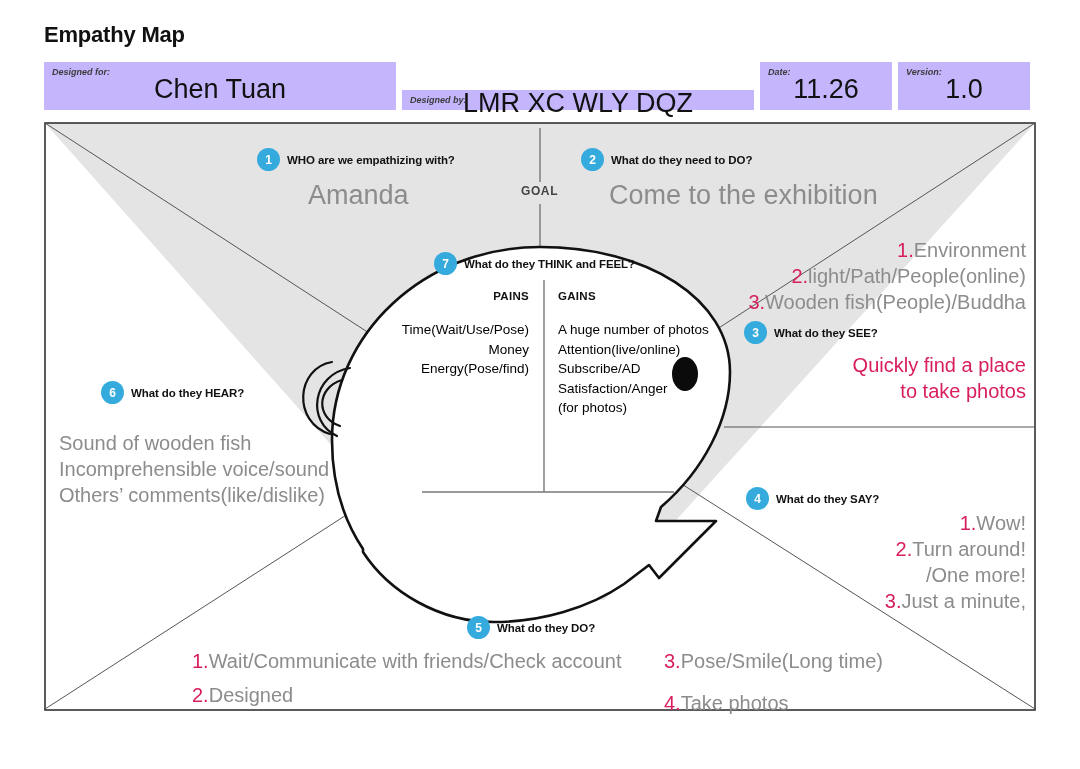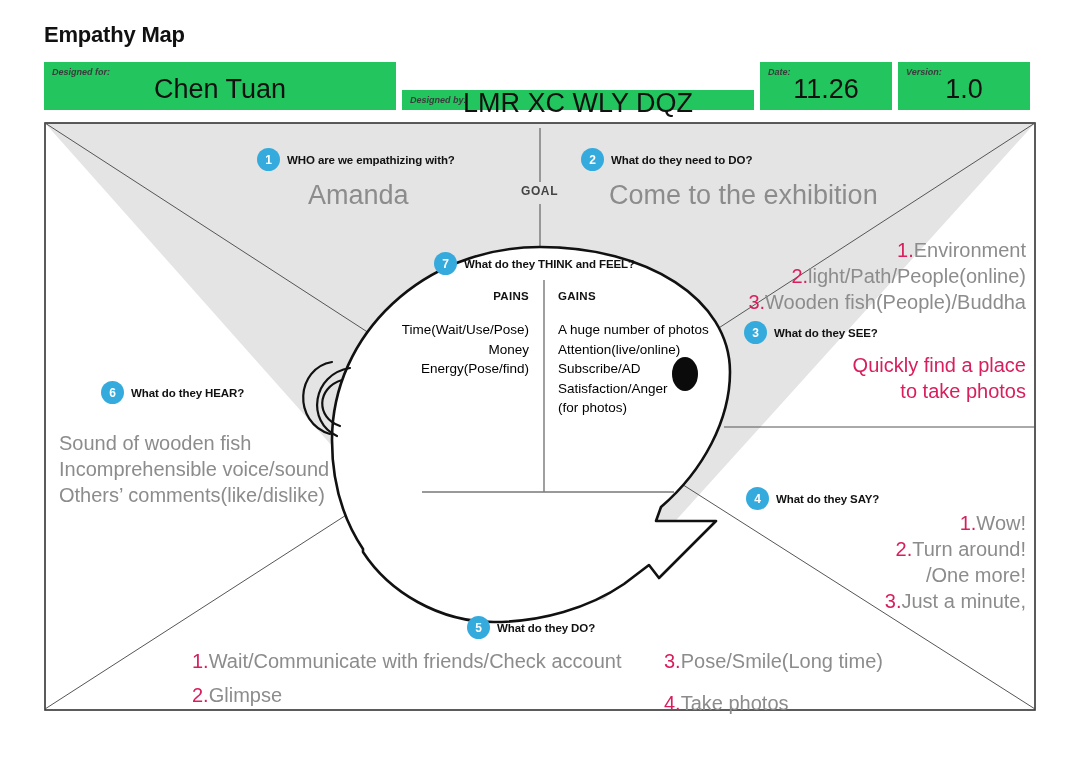--- a/index.html
+++ b/index.html
@@ -5,21 +5,21 @@
   html,body{margin:0;padding:0;background:#ffffff;}
   body{width:1080px;height:769px;font-family:"Liberation Sans",sans-serif;position:relative;overflow:hidden;}
 
   #page-title{
     position:absolute;left:44px;top:22px;
     font-size:22px;font-weight:bold;color:#111;letter-spacing:-0.2px;
   }
 
   
   .meta-strip{position:absolute;left:44px;top:62px;width:992px;height:48px;display:flex;gap:6px;}
-  .meta-cell{background:#22c55e;position:relative;display:flex;align-items:center;justify-content:center;}
+  .meta-cell{background:#c4b5fd;position:relative;display:flex;align-items:center;justify-content:center;}
   .meta-cell .meta-label{
     position:absolute;left:8px;top:5px;font-size:9px;font-style:italic;color:#3b3b3b;font-weight:600;
   }
   .meta-cell .meta-value{font-size:27px;color:#111;font-weight:400;padding-top:6px;}
   .cell-for{width:352px;}
   .cell-by{width:352px;margin-top:28px;}
   .cell-date{width:132px;}
   .cell-ver{width:132px;}
 
   
@@ -180,21 +180,21 @@
   <div class="ovl q-head" style="left:423px;top:494px;">
     <span class="badge">5</span>
     <span class="q-text">What do they DO?</span>
   </div>
 
   <div class="ovl" style="left:148px;top:526px;">
     <div class="med-answer">
       <span class="num">1.</span><span class="answer" style="font-size:20px">Wait/Communicate with friends/Check account</span>
     </div>
     <div class="med-answer" style="margin-top:8px">
-      <span class="num">2.</span><span class="answer" style="font-size:20px">Glimpse</span>
+      <span class="num">2.</span><span class="answer" style="font-size:20px">Designed</span>
     </div>
   </div>
 
   <div class="ovl" style="left:620px;top:526px;">
     <div class="med-answer">
       <span class="num">3.</span><span class="answer" style="font-size:20px">Pose/Smile(Long time)</span>
     </div>
     <div class="med-answer" style="margin-top:16px">
       <span class="num">4.</span><span class="answer" style="font-size:20px">Take photos</span>
     </div>

